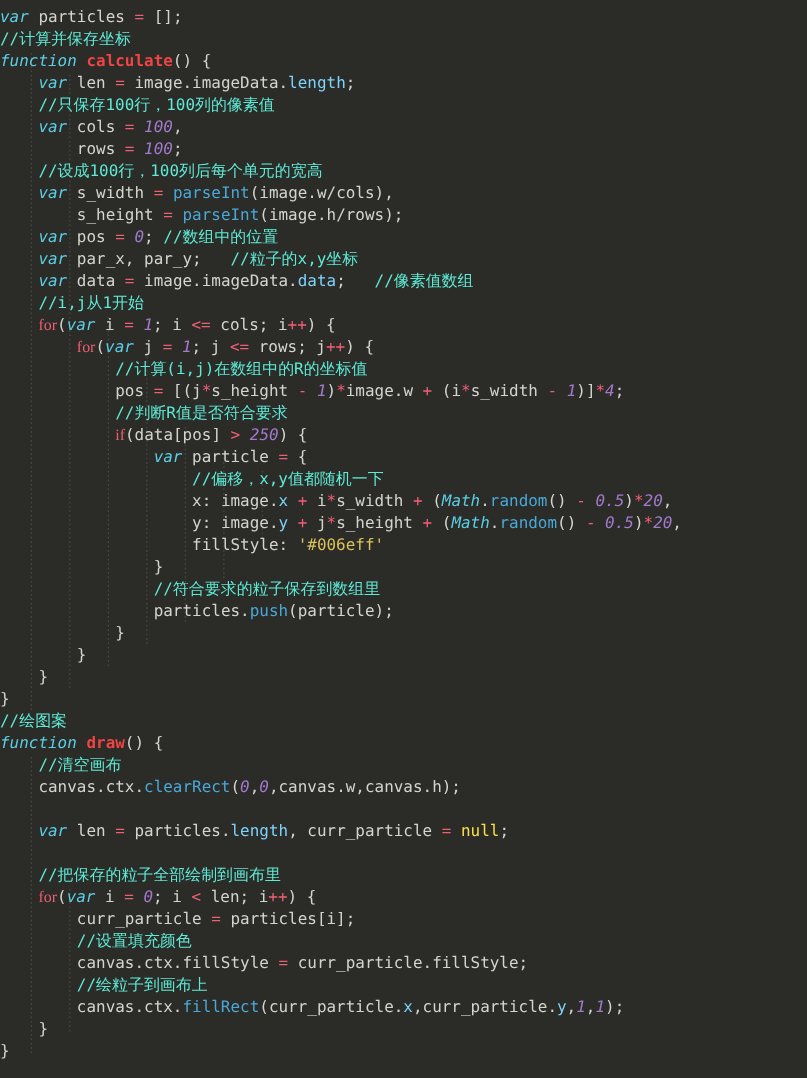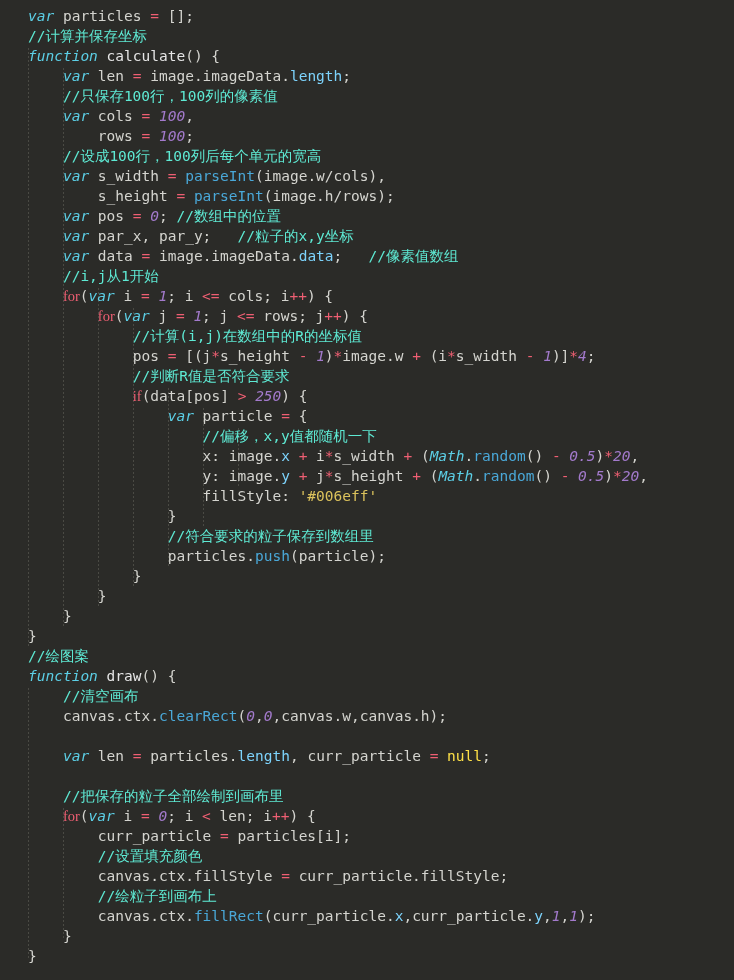--- a/index.html
+++ b/index.html
@@ -44,28 +44,27 @@
     position: relative;
     z-index: 1;
     font-size: 14.5px;
     line-height: 20px;
     white-space: pre;
     color: #d4d4cf;
     letter-spacing: 0px;
   }
   .line {
     height: 20px;
-    padding-left: 28px;
     white-space: pre;
   }
 
   
   .kw       { color: #5ccfe6; font-style: italic; }   
   .ctrl     { color: #ef5f73; font-family: Liberation Serif, serif; }                        
-  .fn       { color: #e5e5e5; }                        
+  .fn       { color: #ef4444; font-weight: bold; }                        
   .meth     { color: #4aa8d8; }                        
   .num      { color: #a37acc; font-style: italic; }                        
   .str      { color: #dbc25c; }                        
   .op       { color: #ef5f73; }                        
   .cmt      { color: #5eead4; }                        
   .plain    { color: #d4d4cf; }                        
   .prop     { color: #7dd3fc; }                        
   .cls      { color: #5ccfe6; font-style: italic; margin-top: 36px; }    
   .nul      { color: #fde047; }                        
 </style>

